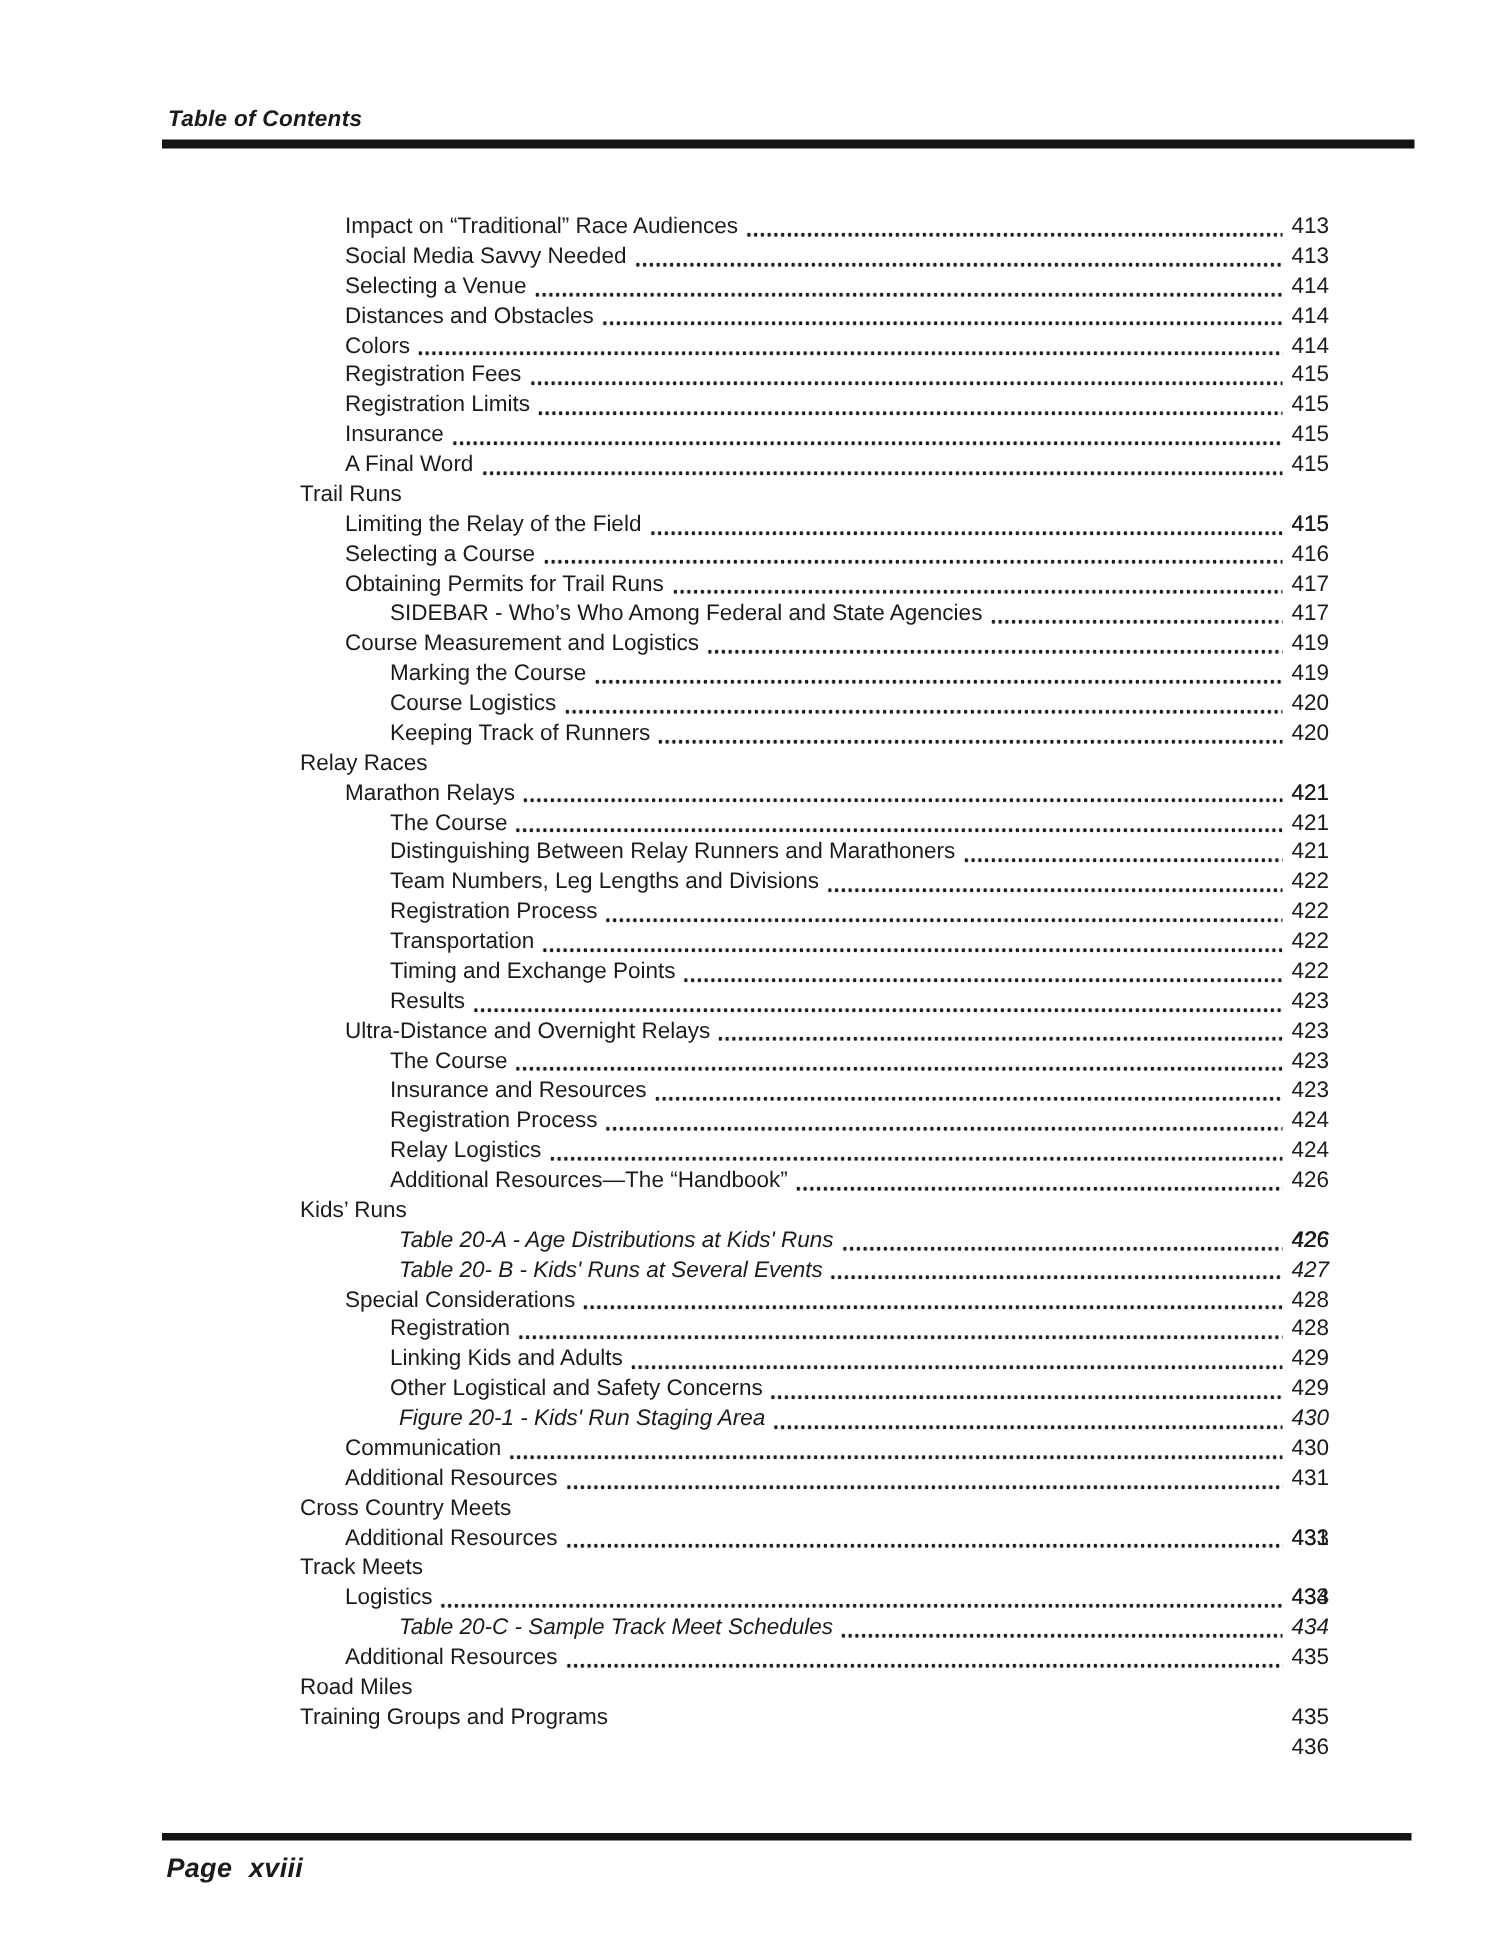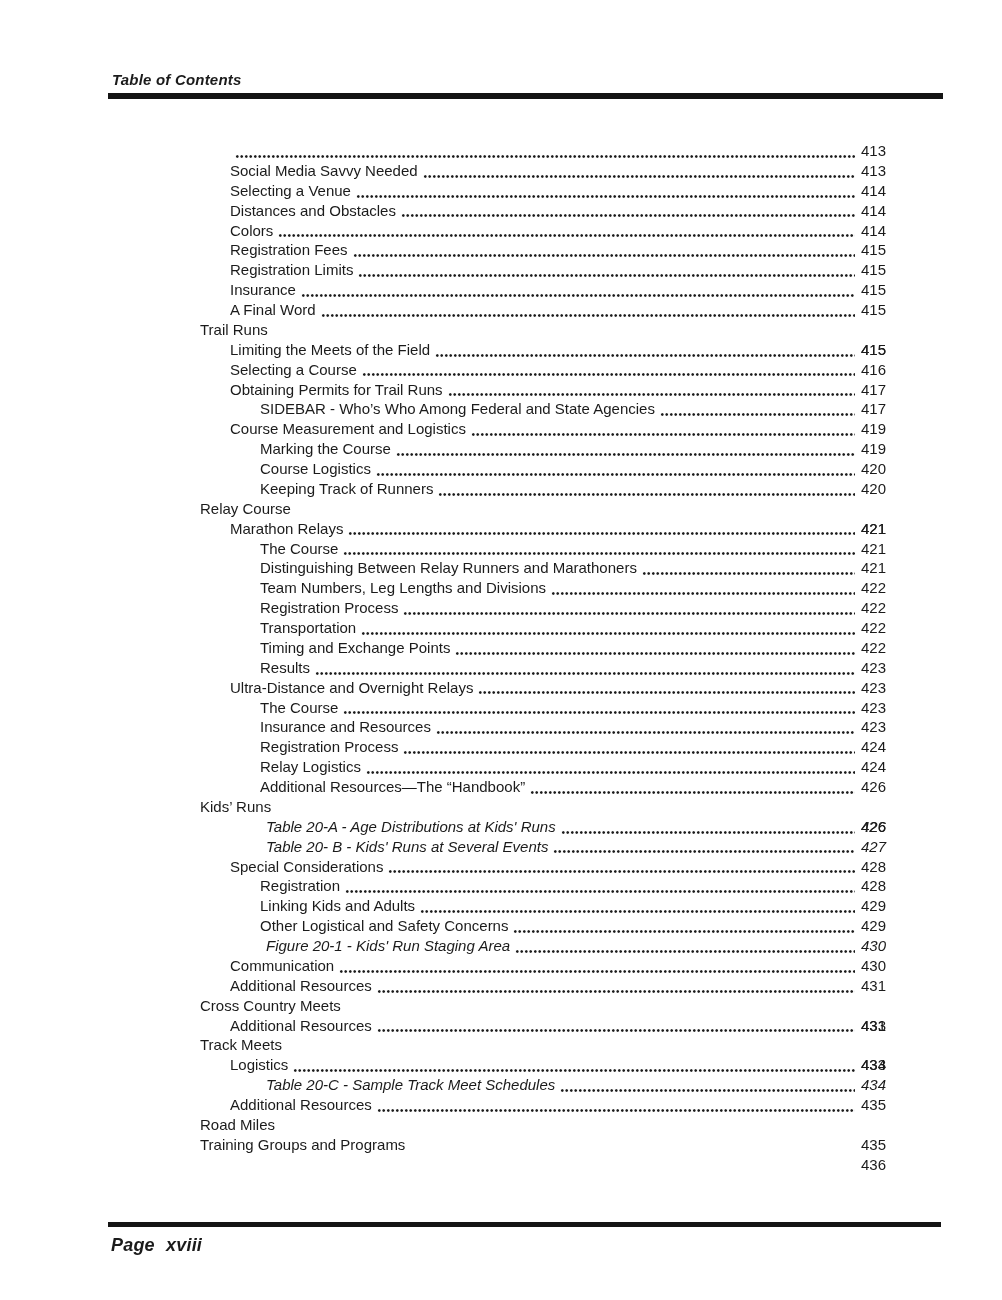--- a/index.html
+++ b/index.html
@@ -84,20 +84,21 @@
 </head>
 <body>
 
 <div class="page">
 
   <div class="header-title">Table of Contents</div>
   <div class="header-rule"></div>
 
   <div class="toc" id="toc-list">
       <div class="toc-row lvl1">
+        <span class="toc-label">Impact on “Traditional” Race Audiences</span>
         <span class="leader"></span>
         <span class="toc-page">413</span>
       </div>
       <div class="toc-row lvl1">
         <span class="toc-label">Social Media Savvy Needed</span>
         <span class="leader"></span>
         <span class="toc-page">413</span>
       </div>
       <div class="toc-row lvl1">
         <span class="toc-label">Selecting a Venue</span>
@@ -133,21 +134,21 @@
         <span class="toc-label">A Final Word</span>
         <span class="leader"></span>
         <span class="toc-page">415</span>
       </div>
       <div class="toc-row lvl0">
         <span class="toc-label">Trail Runs</span>
         <span class="leader"></span>
         <span class="toc-page">415</span>
       </div>
       <div class="toc-row lvl1">
-        <span class="toc-label">Limiting the Meets of the Field</span>
+        <span class="toc-label">Limiting the Relay of the Field</span>
         <span class="leader"></span>
         <span class="toc-page">415</span>
       </div>
       <div class="toc-row lvl1">
         <span class="toc-label">Selecting a Course</span>
         <span class="leader"></span>
         <span class="toc-page">416</span>
       </div>
       <div class="toc-row lvl1">
         <span class="toc-label">Obtaining Permits for Trail Runs</span>
@@ -173,21 +174,21 @@
         <span class="toc-label">Course Logistics</span>
         <span class="leader"></span>
         <span class="toc-page">420</span>
       </div>
       <div class="toc-row lvl2">
         <span class="toc-label">Keeping Track of Runners</span>
         <span class="leader"></span>
         <span class="toc-page">420</span>
       </div>
       <div class="toc-row lvl0">
-        <span class="toc-label">Relay Course</span>
+        <span class="toc-label">Relay Races</span>
         <span class="leader"></span>
         <span class="toc-page">421</span>
       </div>
       <div class="toc-row lvl1">
         <span class="toc-label">Marathon Relays</span>
         <span class="leader"></span>
         <span class="toc-page">421</span>
       </div>
       <div class="toc-row lvl2">
         <span class="toc-label">The Course</span>

